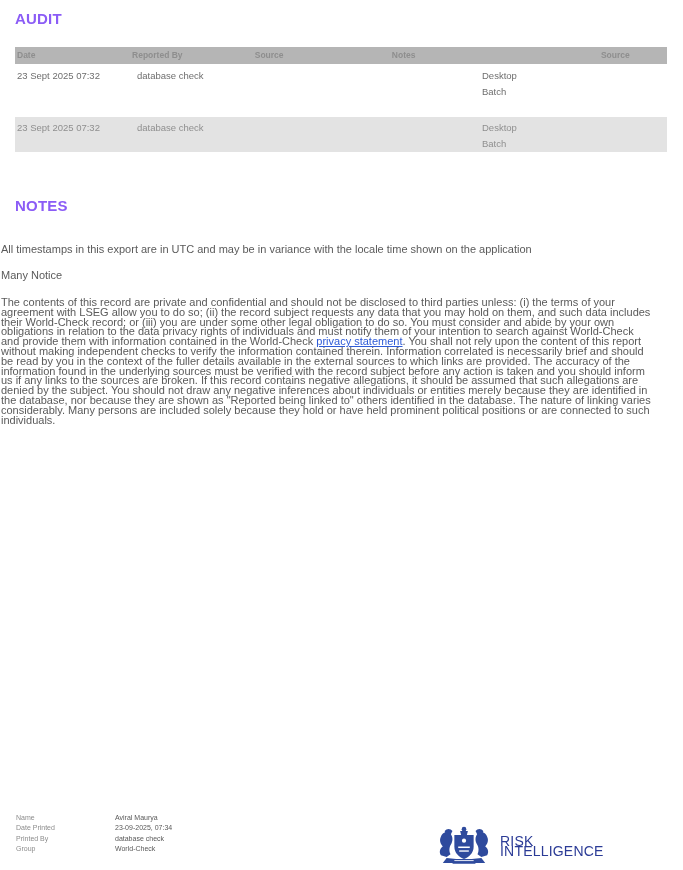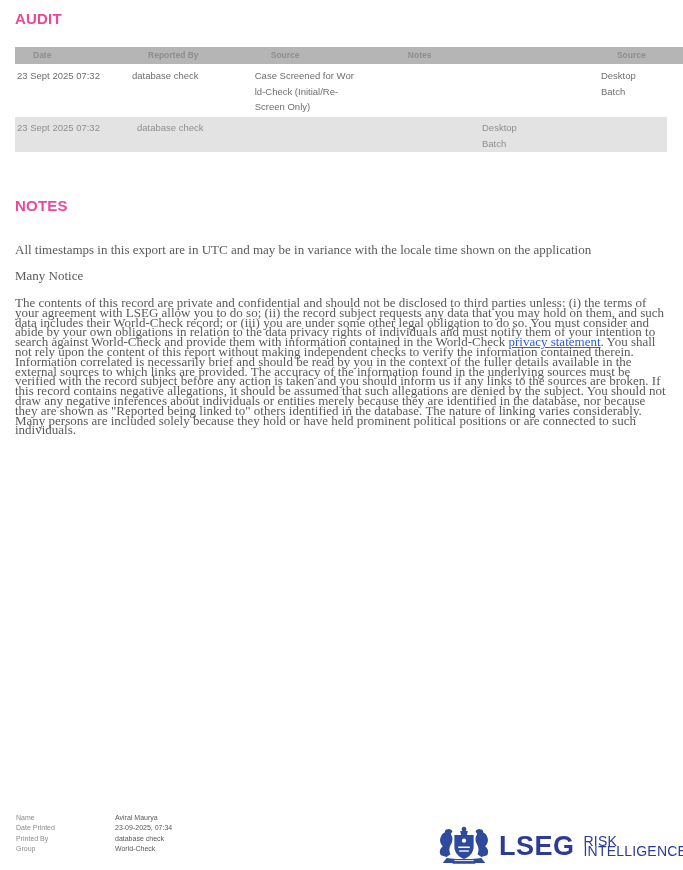--- a/index.html
+++ b/index.html
@@ -13,21 +13,21 @@
     position: relative;
     width: 683px; height: 870px;
     background: #ffffff;
     overflow: hidden;
   }
   .section-title {
     position: absolute;
     left: 15px;
     font-size: 15px;
     font-weight: bold;
-    color: #ec4899;
+    color: #8b5cf6;
     letter-spacing: 0.2px;
   }
   #audit-title { top: 10px; }
   #notes-title { top: 197px; }
 
   
   .audit-table {
     position: absolute;
     left: 15px; top: 47px;
     width: 652px;
@@ -43,21 +43,20 @@
   .c-date       { width: 120px; }
   .c-actionedby { width: 128px; }
   .c-action     { width: 143px; }
   .c-notes      { width: 190px; }
   .c-source     { width: 71px; margin-left: 27px; }
 
   .t-head {
     background: #b5b5b5;
     height: 17px;
     align-items: flex-end;
-    padding-left: 16px;
   }
   .t-head .t-cell {
     font-size: 8.5px;
     font-weight: bold;
     color: #8e8e8e;
     line-height: 17px;
   }
   .t-body-row1 {
     background: #ffffff;
     min-height: 53px;
@@ -67,25 +66,24 @@
   .t-body-row2 {
     background: #e3e3e3;
     min-height: 35px;
     color: #8f8f8f;
   }
   .t-body-row2 .t-cell { padding-top: 3px; }
 
   
   .small-note {
     position: absolute;
-    left: 15px;
-    font-size: 13px;
+    left: 1px;
+    font-size: 11px;
     color: #5a5a5a;
     line-height: 9.8px;
-    font-family: Liberation Serif, serif;
   }
   #timestamp-note { top: 245px; width: 640px; }
   #legal-notice-label { top: 271px; }
   #legal-text { top: 298px; width: 652px; }
   #legal-text a {
     color: #2e5bd7;
     text-decoration: underline;
     cursor: pointer;
   }
 
@@ -136,23 +134,20 @@
       <div class="t-cell c-date">Date</div>
       <div class="t-cell c-actionedby">Reported By</div>
       <div class="t-cell c-action">Source</div>
       <div class="t-cell c-notes">Notes</div>
       <div class="t-cell c-source">Source</div>
     </div>
 
     <div class="t-row t-body-row1">
       <div class="t-cell c-date">23 Sept 2025 07:32</div>
       <div class="t-cell c-actionedby">database check</div>
-      <div class="t-cell c-action">Case Screened for Wor
-ld-Check (Initial/Re-
-Screen Only)</div>
       <div class="t-cell c-notes"></div>
       <div class="t-cell c-source">Desktop
 Batch</div>
     </div>
 
     <div class="t-row t-body-row2">
       <div class="t-cell c-date">23 Sept 2025 07:32</div>
       <div class="t-cell c-actionedby">database check</div>
       <div class="t-cell c-notes"></div>
       <div class="t-cell c-source">Desktop
@@ -203,20 +198,19 @@
         <path d="M46,34 l4,5 h-12 l-2,-4 Z"></path>
         <rect x="16" y="35" width="24" height="5" rx="1"></rect>
       </g>
       <g fill="#ffffff">
         <circle cx="28" cy="16" r="2.2"></circle>
         <path d="M22,22 h12 v1.6 h-12 Z"></path>
         <path d="M23,26 h10 v1.4 h-10 Z"></path>
         <rect x="18" y="36.2" width="20" height="0.9"></rect>
       </g>
     </svg>
-    <div class="wordmark">LSEG</div>
     <div class="tagline">
       <div>RISK</div>
       <div>INTELLIGENCE</div>
     </div>
   </div>
 
 </div>
 
 </body></html>

